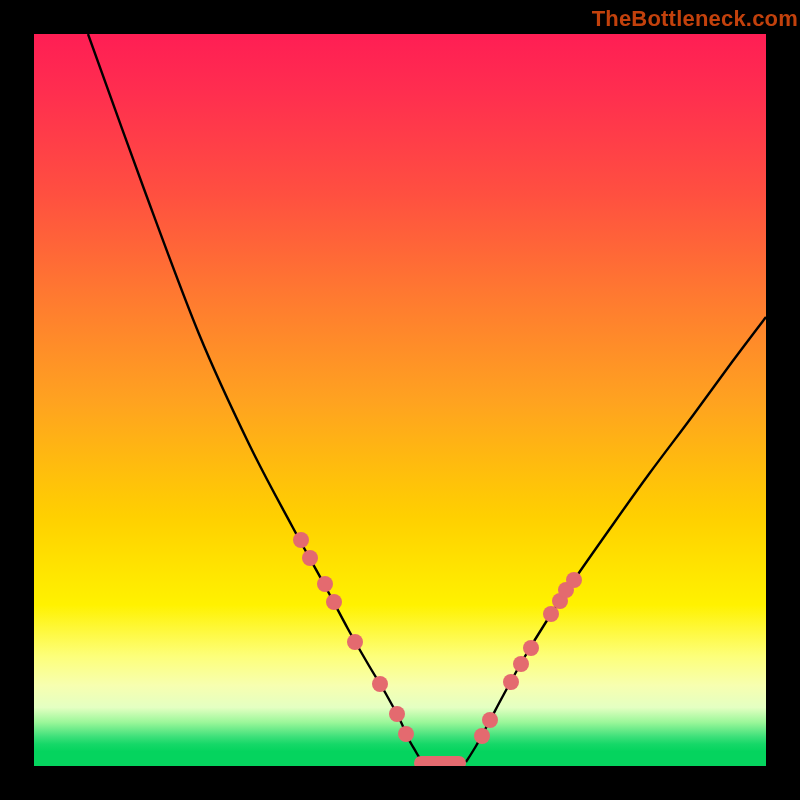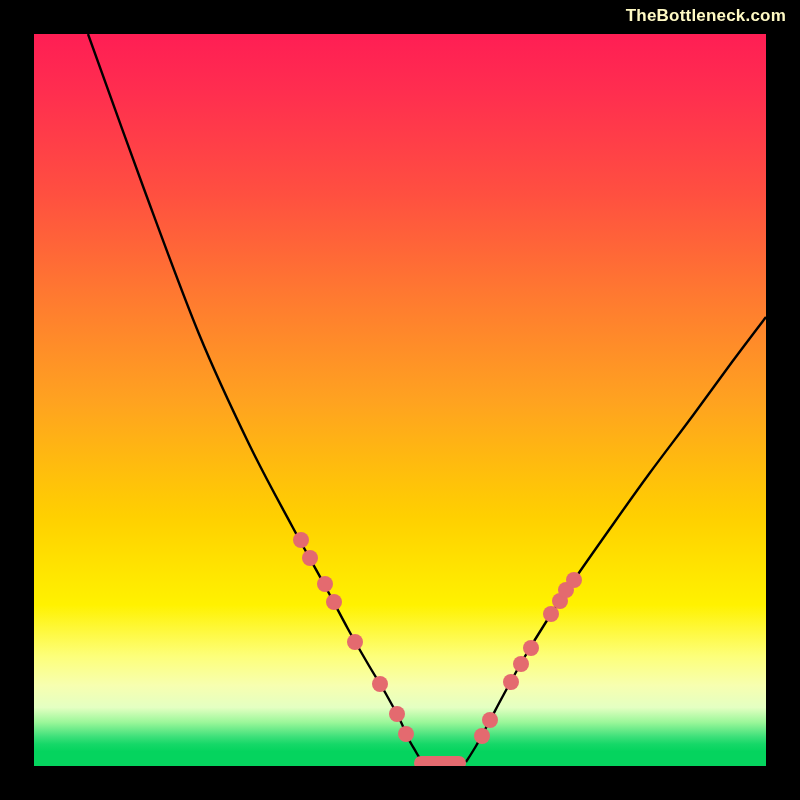--- a/index.html
+++ b/index.html
@@ -13,24 +13,24 @@
   }
   .outer {
     width: 800px;
     height: 800px;
     background: #000;
     position: relative;
   }
   .watermark {
     position: absolute;
     top: 6px;
-    right: 14px;
-    font-size: 17px;
+    right: 2px;
+    font-size: 22px;
     font-weight: 600;
-    color: #fef9c3;
+    color: #c2410c;
     letter-spacing: 0.2px;
     z-index: 5;
   }
   .plot-area {
     position: absolute;
     left: 34px;
     top: 34px;
     width: 732px;   
     height: 732px;  
     overflow: hidden;

